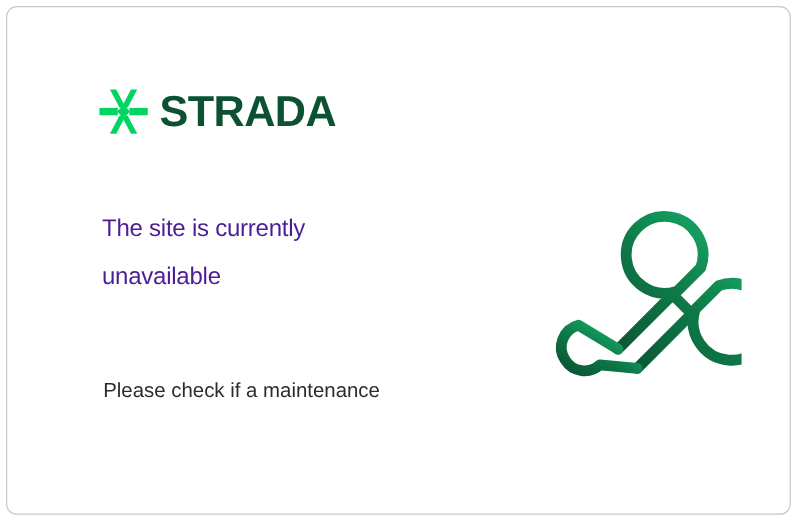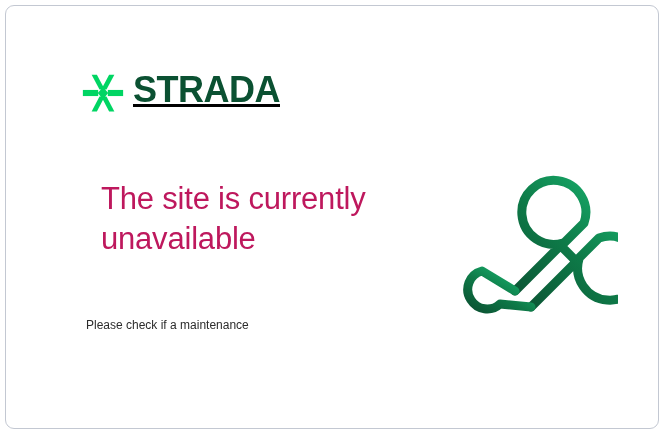--- a/index.html
+++ b/index.html
@@ -34,23 +34,22 @@
     border: 1px solid #c3c8d2;
     border-radius: 9px;
   }
 
   
   .logo {
     position: absolute;
     left: 76px;
     top: 66px;
     display: flex;
-    align-items: flex-start;
+    align-items: center;
     gap: 9px;
-    text-decoration: underline;
   }
   .logo-mark {
     display: block;
     width: 42px;
     height: 42px;
   }
   .logo-word {
     font-size: 36px;
     font-weight: bold;
     letter-spacing: -0.5px;
@@ -58,39 +57,38 @@
     line-height: 1;
     white-space: nowrap;
   }
 
   
   .headline {
     position: absolute;
     left: 79px;
     top: 152px;
     width: 340px;
-    font-size: 31px;
+    font-size: 20px;
     line-height: 40px;
     font-weight: 500;
-    color: #be185d;
+    color: #4c1d95;
     letter-spacing: -0.2px;
-    margin-left: 16px;
   }
   .headline .line {
     display: block;
     white-space: nowrap;
   }
 
   
   .body-copy {
     position: absolute;
     left: 80px;
     top: 266px;
     width: 330px;
-    font-size: 12px;
+    font-size: 17px;
     line-height: 35px;
     font-weight: 400;
     color: #2c2c2c;
     margin-top: 36px;
   }
   .body-copy .line {
     display: block;
     white-space: nowrap;
   }
 

